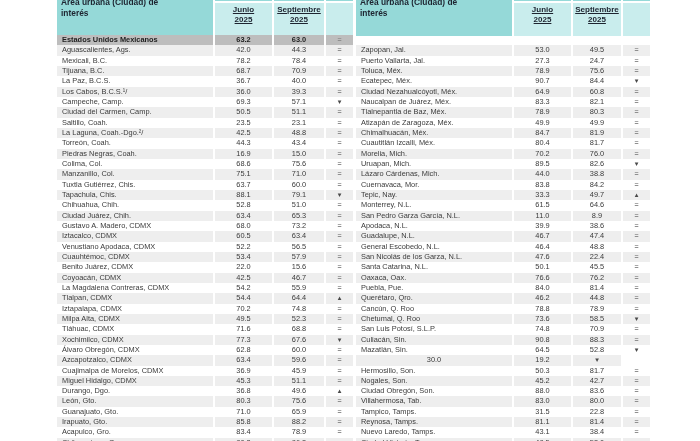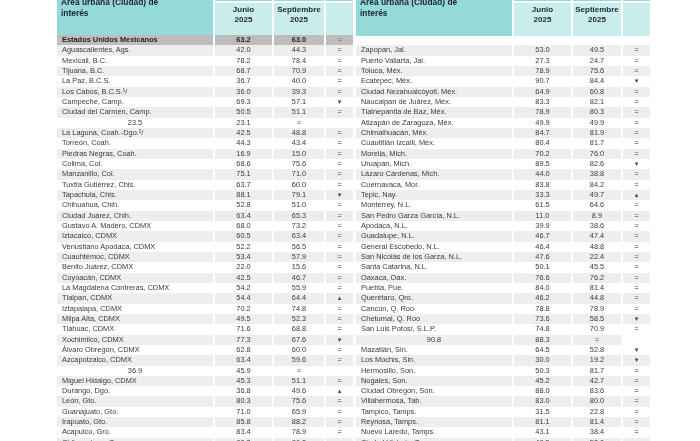--- a/index.html
+++ b/index.html
@@ -10,21 +10,21 @@
   .tbl1{left:356px;width:294px;}
   .grid{display:grid;column-gap:2px;}
   .tbl0 .grid{grid-template-columns:156px 57px 50px 27px;}
   .tbl1 .grid{grid-template-columns:156px 57px 48px 27px;}
   .head-row{height:26px;}
   .hc{overflow:hidden;color:#1d2430;font-weight:bold;}
   .hc.hname{background:#95d9d8;font-size:8.4px;line-height:10.6px;padding-left:4px;}
   .hc.hname .wrap{display:block;margin-top:-3px;}
   .hc.hname .ln{display:block;}
   .hc.sub{background:linear-gradient(#95d9d8 0px,#95d9d8 1.5px,#ffffff 1.5px,#ffffff 3px,#c9eded 3px);
-          text-align:center;font-size:8px;line-height:10px;padding-top:4.5px;box-sizing:border-box;height:36px;}
+          text-align:center;font-size:8px;line-height:10px;padding-top:4.5px;box-sizing:border-box;height:36px;text-decoration:underline;}
   .hc.sub .ln{display:block;}
   .rows{margin-top:9px;}
   .row{height:10.33px;}
   .cell{font-size:7.4px;line-height:10.4px;color:#3a3a3a;overflow:hidden;white-space:nowrap;}
   .cn{padding-left:5px;}
   .cv{text-align:center;}
   .cs{text-align:center;}
   .row.gray .cell{background:#eeeeee;}
   .row.white .cell{background:#ffffff;}
   .row.total .cell{background:#bdbdbd;font-weight:bold;color:#1f1f1f;}
@@ -98,20 +98,21 @@
           <div class="cell cv">57.1</div>
           <div class="cell cs"><span class="s-dn">▼</span></div>
         </div>
         <div class="row grid gray">
           <div class="cell cn">Ciudad del Carmen, Camp.</div>
           <div class="cell cv">50.5</div>
           <div class="cell cv">51.1</div>
           <div class="cell cs"><span class="s-eq">=</span></div>
         </div>
         <div class="row grid white">
+          <div class="cell cn">Saltillo, Coah.</div>
           <div class="cell cv">23.5</div>
           <div class="cell cv">23.1</div>
           <div class="cell cs"><span class="s-eq">=</span></div>
         </div>
         <div class="row grid gray">
           <div class="cell cn">La Laguna, Coah.-Dgo.²/</div>
           <div class="cell cv">42.5</div>
           <div class="cell cv">48.8</div>
           <div class="cell cs"><span class="s-eq">=</span></div>
         </div>
@@ -241,20 +242,21 @@
           <div class="cell cv">60.0</div>
           <div class="cell cs"><span class="s-eq">=</span></div>
         </div>
         <div class="row grid gray">
           <div class="cell cn">Azcapotzalco, CDMX</div>
           <div class="cell cv">63.4</div>
           <div class="cell cv">59.6</div>
           <div class="cell cs"><span class="s-eq">=</span></div>
         </div>
         <div class="row grid white">
+          <div class="cell cn">Cuajimalpa de Morelos, CDMX</div>
           <div class="cell cv">36.9</div>
           <div class="cell cv">45.9</div>
           <div class="cell cs"><span class="s-eq">=</span></div>
         </div>
         <div class="row grid gray">
           <div class="cell cn">Miguel Hidalgo, CDMX</div>
           <div class="cell cv">45.3</div>
           <div class="cell cv">51.1</div>
           <div class="cell cs"><span class="s-eq">=</span></div>
         </div>
@@ -479,32 +481,32 @@
           <div class="cell cv">58.5</div>
           <div class="cell cs"><span class="s-dn">▼</span></div>
         </div>
         <div class="row grid white">
           <div class="cell cn">San Luis Potosí, S.L.P.</div>
           <div class="cell cv">74.8</div>
           <div class="cell cv">70.9</div>
           <div class="cell cs"><span class="s-eq">=</span></div>
         </div>
         <div class="row grid gray">
+          <div class="cell cn">Culiacán, Sin.</div>
           <div class="cell cv">90.8</div>
           <div class="cell cv">88.3</div>
           <div class="cell cs"><span class="s-eq">=</span></div>
         </div>
         <div class="row grid white">
           <div class="cell cn">Mazatlán, Sin.</div>
           <div class="cell cv">64.5</div>
           <div class="cell cv">52.8</div>
           <div class="cell cs"><span class="s-dn">▼</span></div>
         </div>
         <div class="row grid gray">
-          <div class="cell cn">Los Mochis, Sin.</div>
           <div class="cell cv">30.0</div>
           <div class="cell cv">19.2</div>
           <div class="cell cs"><span class="s-dn">▼</span></div>
         </div>
         <div class="row grid white">
           <div class="cell cn">Hermosillo, Son.</div>
           <div class="cell cv">50.3</div>
           <div class="cell cv">81.7</div>
           <div class="cell cs"><span class="s-eq">=</span></div>
         </div>

